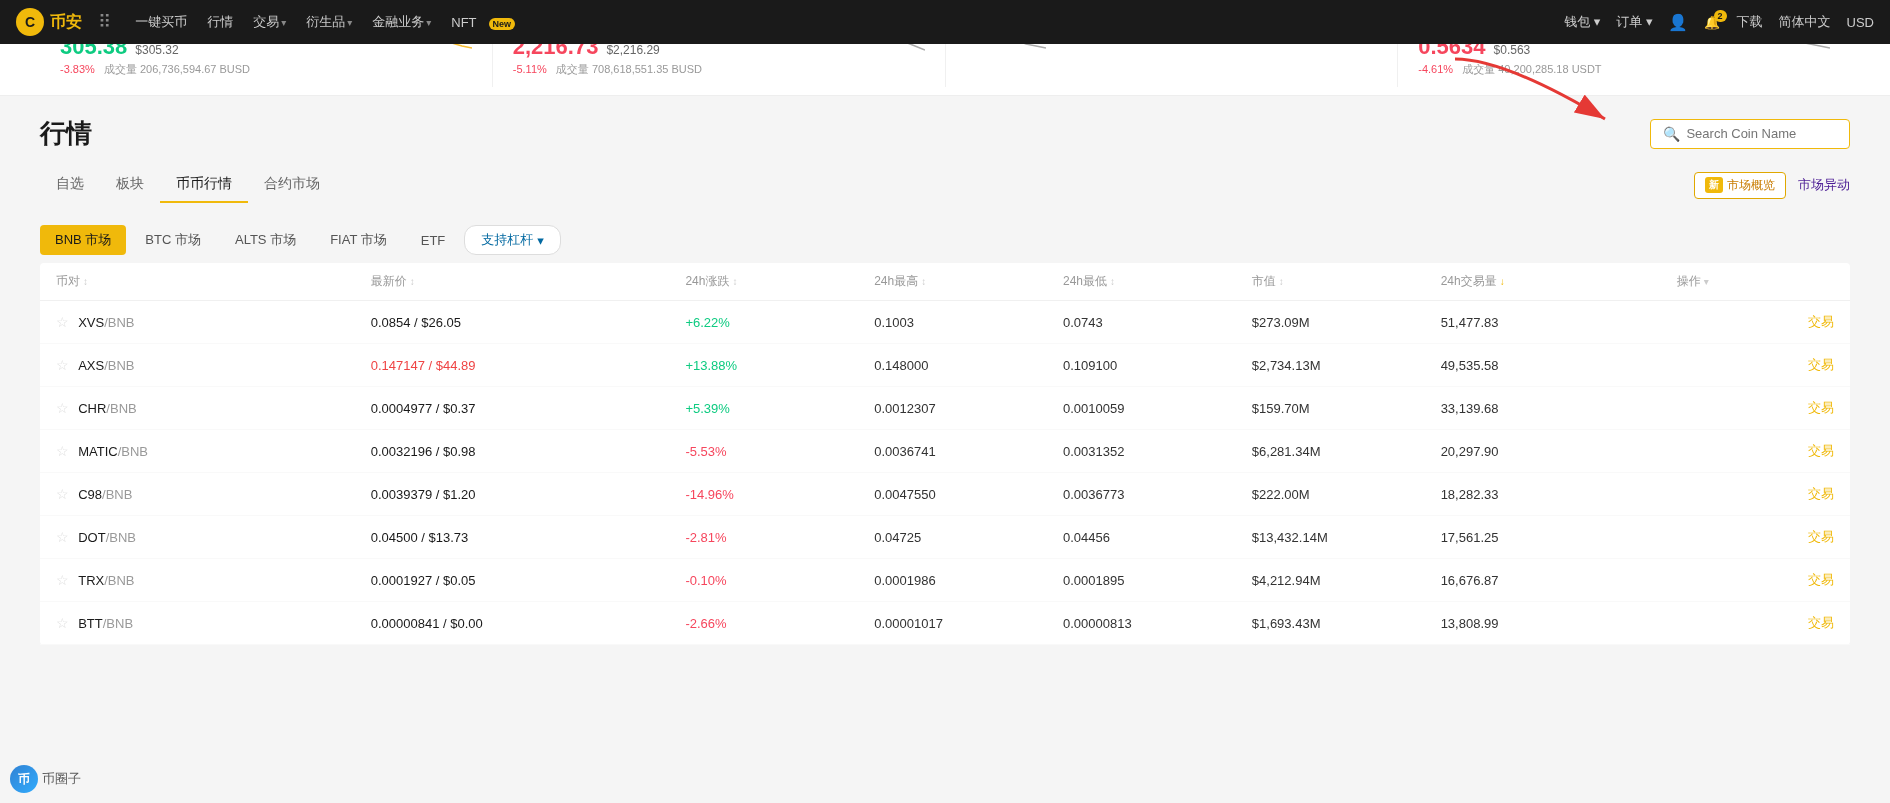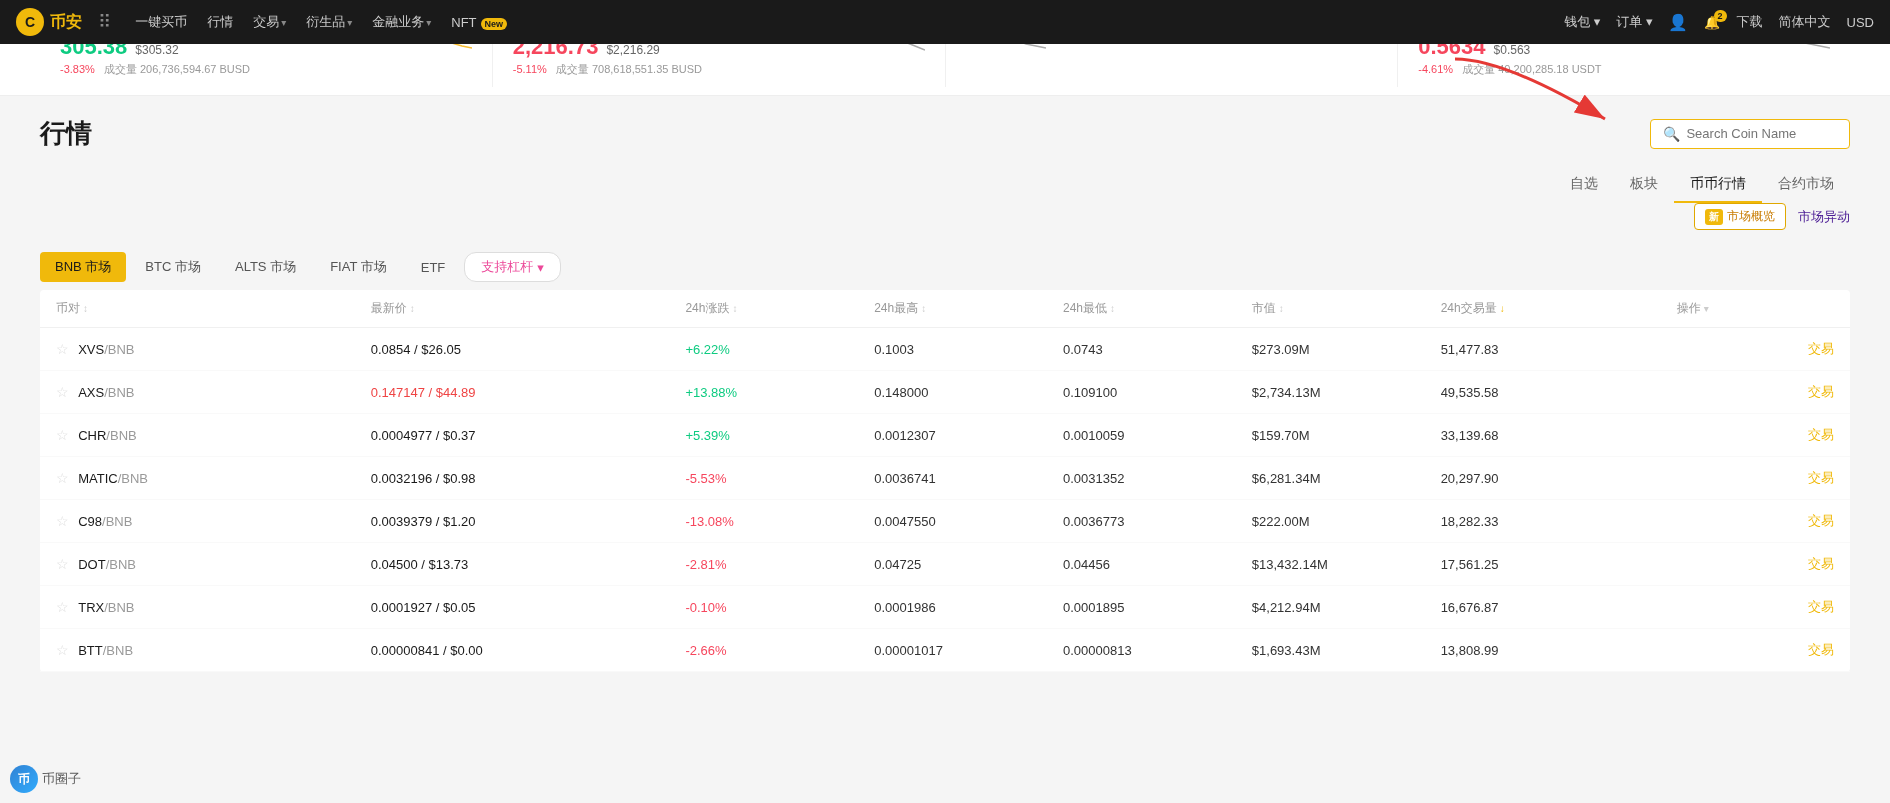--- a/index.html
+++ b/index.html
@@ -15,21 +15,21 @@
       justify-content: space-between;
       position: fixed; top: 0; left: 0; right: 0; z-index: 100;
     }
     .nav-left { display: flex; align-items: center; gap: 16px; }
     .nav-logo { display: flex; align-items: center; gap: 6px; color: #f0b90b; font-weight: bold; font-size: 16px; }
     .nav-logo-icon { width: 28px; height: 28px; background: #f0b90b; border-radius: 50%; display: flex; align-items: center; justify-content: center; color: #1a1a1a; font-weight: bold; font-size: 14px; }
     .nav-grid { color: #888; font-size: 18px; cursor: pointer; }
     .nav-menu { display: flex; align-items: center; gap: 4px; }
     .nav-item { color: #ccc; font-size: 13px; padding: 4px 8px; cursor: pointer; white-space: nowrap; }
     .nav-item-arrow { font-size: 10px; color: #888; margin-left: 2px; }
-    .nav-badge { background: #f0b90b; color: #1a1a1a; font-size: 9px; padding: 1px 4px; border-radius: 8px; margin-left: 4px; font-weight: bold; }
+    .nav-badge { background: #f0b90b; color: #1a1a1a; font-size: 9px; padding: 1px 4px; border-radius: 8px; margin-left: 12px; font-weight: bold; }
     .nav-right { display: flex; align-items: center; gap: 16px; }
     .nav-right-item { color: #ccc; font-size: 13px; cursor: pointer; }
     .nav-notif { position: relative; }
     .nav-notif-badge { position: absolute; top: -5px; right: -6px; background: #f0b90b; color: #1a1a1a; font-size: 9px; padding: 1px 4px; border-radius: 8px; font-weight: bold; }
 
     
     .ticker-bar {
       background: #fff;
       display: flex;
       padding: 8px 40px;
@@ -70,21 +70,21 @@
       align-items: center;
       padding: 6px 12px;
       background: #fff;
       width: 200px;
       gap: 6px;
     }
     .search-icon { color: #aaa; font-size: 14px; }
     .search-input { border: none; outline: none; font-size: 13px; color: #999; width: 100%; background: transparent; }
 
     
-    .market-tabs-row { display: flex; align-items: flex-end; justify-content: space-between; margin-bottom: 12px; flex-direction: column; }
+    .market-tabs-row { display: flex; align-items: center; justify-content: space-between; margin-bottom: 12px; }
     .market-tabs { display: flex; gap: 0; }
     .market-tab {
       padding: 8px 16px;
       font-size: 14px;
       color: #666;
       cursor: pointer;
       border-bottom: 2px solid transparent;
       white-space: nowrap;
     }
     .market-tab.active { color: #1a1a1a; border-bottom: 2px solid #f0b90b; font-weight: 500; }
@@ -114,21 +114,21 @@
       background: transparent;
     }
     .sub-tab.active {
       background: #f0b90b;
       color: #1a1a1a;
       font-weight: 500;
     }
     .sub-tab-dropdown {
       padding: 5px 16px;
       font-size: 13px;
-      color: #ec4899;
+      color: #0369a1;
       cursor: pointer;
       border: 1px solid #ddd;
       border-radius: 12px;
       background: #fff;
       display: flex; align-items: center; gap: 4px;
     }
 
     
     .market-table { background: #fff; border-radius: 4px; margin-top: 8px; }
     .table-header {
@@ -451,21 +451,21 @@
       <div class="col-right">
         <button class="trade-btn">交易</button>
       </div>
     </div>
         <div class="table-row">
       <div>
         <span class="star-icon">☆</span>
         <span class="pair-name">C98<span>/BNB</span></span>
       </div>
       <div class="price-cell ">0.0039379 / $1.20</div>
-      <div class="change-cell red">-13.08%</div>
+      <div class="change-cell red">-14.96%</div>
       <div>0.0047550</div>
       <div>0.0036773</div>
       <div>$222.00M</div>
       <div>18,282.33</div>
       <div class="col-right">
         <button class="trade-btn">交易</button>
       </div>
     </div>
         <div class="table-row">
       <div>

